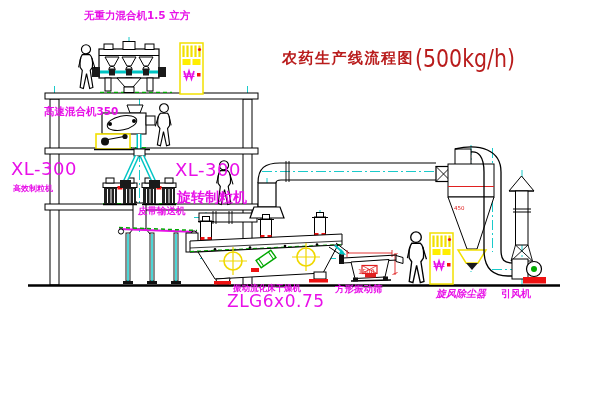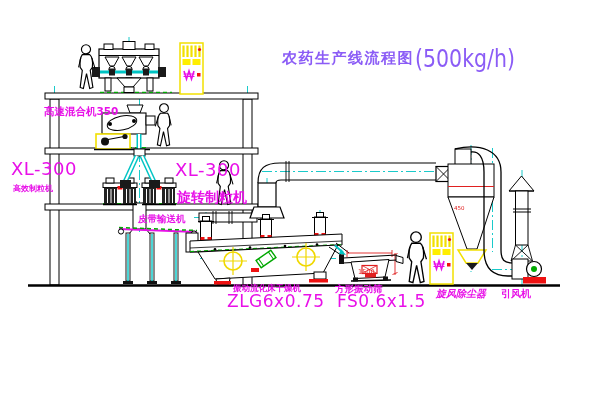--- a/index.html
+++ b/index.html
@@ -5,21 +5,21 @@
   html,body{margin:0;padding:0;background:#fff;}
   #stage{position:relative;width:600px;height:403px;background:#ffffff;overflow:hidden;
          font-family:"DejaVu Sans",sans-serif;}
   #stage svg{position:absolute;left:0;top:0;}
   .lbl{position:absolute;color:#e810e8;font-weight:bold;white-space:nowrap;line-height:1;
        font-family:"DejaVu Sans",sans-serif;}
   .xl{font-size:18px;font-weight:normal;letter-spacing:.5px;}
   .model{font-size:17px;font-weight:normal;letter-spacing:.5px;}
   .dim{position:absolute;color:#e02020;font-size:6.5px;font-weight:normal;line-height:1;
        white-space:nowrap;margin-top:28px;}
-  .title{position:absolute;left:282px;top:44px;display:flex;align-items:center;color:#8b5cf6;
+  .title{position:absolute;left:282px;top:44px;display:flex;align-items:center;color:#b91c1c;
          white-space:nowrap;}
   .t-cn{font-size:15px;font-weight:bold;letter-spacing:1.5px;}
   .t-cap{font-size:25px;font-weight:normal;margin-left:1px;transform:scaleX(.82);
          transform-origin:left center;}
 </style>
 </head>
 <body>
 
 <div id="stage">
 
@@ -297,29 +297,29 @@
   <use href="#person" transform="translate(164,103) scale(1.02)"></use>
   <use href="#person" transform="translate(224,160) scale(-1.06,1.06)"></use>
   <use href="#person" transform="translate(416,231) scale(-1.23,1.23)"></use>
 </svg>
 
 <div class="title">
   <span class="t-cn">农药生产线流程图</span>
   <span class="t-cap">(500kg/h)</span>
 </div>
 
+<div class="lbl" style="left:84px;top:10px;font-size:10.5px;">无重力混合机1.5 立方</div>
 <div class="lbl" style="left:44px;top:106px;font-size:10.5px;">高速混合机350</div>
 <div class="lbl xl" style="left:11px;top:160px;">XL-300</div>
 <div class="lbl" style="left:13px;top:185px;font-size:8px;">高效制粒机</div>
 <div class="lbl xl" style="left:175px;top:161px;">XL-300</div>
 <div class="lbl" style="left:177px;top:190px;font-size:14px;">旋转制粒机</div>
-<div class="lbl" style="left:138px;top:214px;font-size:9.5px;">皮带输送机</div>
+<div class="lbl" style="left:138px;top:206px;font-size:9.5px;">皮带输送机</div>
 <div class="lbl" style="left:233px;top:284px;font-size:8.5px;">振动流化床干燥机</div>
 <div class="lbl model" style="left:227px;top:293px;text-align:right;">ZLG6x0.75</div>
 <div class="lbl" style="left:335px;top:284px;font-size:9.5px;">方形振动筛</div>
-<div class="lbl model" style="left:337px;top:293px;">FS0.6x1.5</div>
 <div class="lbl" style="left:436px;top:289px;font-size:10px;font-style:italic;">旋风除尘器</div>
 <div class="lbl" style="left:501px;top:289px;font-size:10px;">引风机</div>
 
 <div class="dim" style="left:358px;top:241px;">1500</div>
 <div class="dim" style="left:454px;top:178px;font-size:5.5px;">450</div>
 
 </div>
 
 </body></html>

